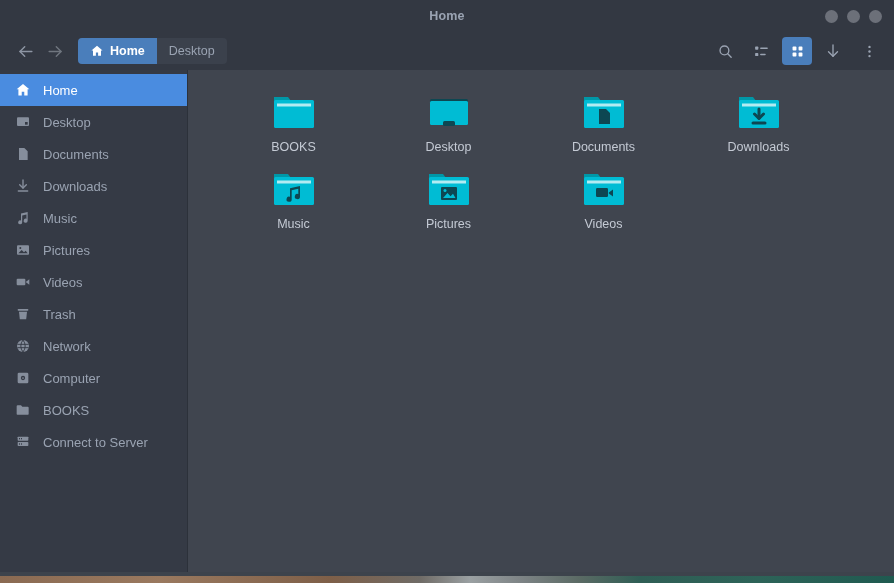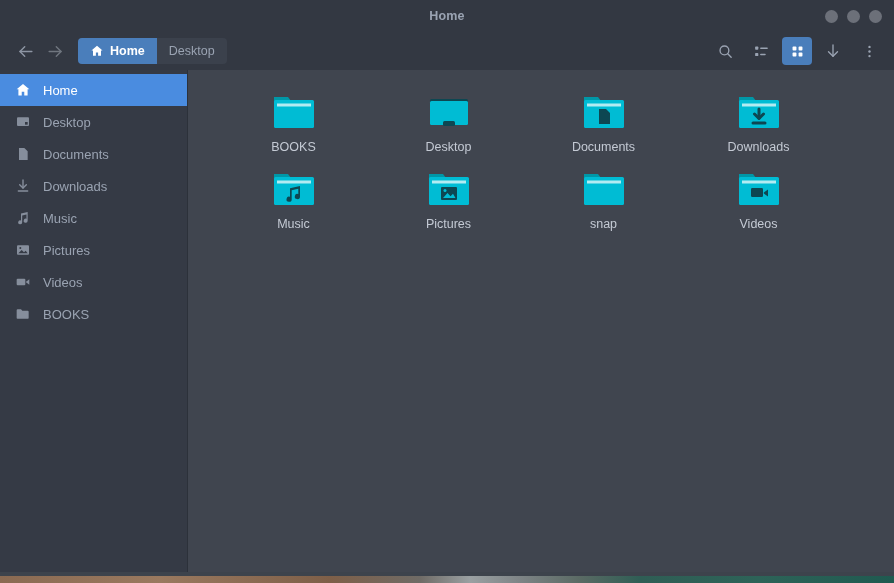--- a/index.html
+++ b/index.html
@@ -348,32 +348,73 @@
       <div class="side-item">
         <span class="side-icon">
           <svg width="16" height="16" viewBox="0 0 24 24" fill="currentColor">
               <rect x="2.5" y="7" width="13" height="10" rx="1.5"></rect>
               <path d="M16.5 11.5 21.5 8v8l-5-3.5z"></path>
             </svg>
         </span>
         <span class="side-label">Videos</span>
       </div>
 
-
-
+      <div class="side-item">
+        <span class="side-icon">
+          <svg width="16" height="16" viewBox="0 0 24 24" fill="currentColor">
+              <rect x="4" y="4.5" width="16" height="2.6" rx="1"></rect>
+              <path d="M6 8.5h12l-1.2 11.5H7.2z"></path>
+            </svg>
+        </span>
+        <span class="side-label">Trash</span>
+      </div>
+
+      <div class="side-item">
+        <span class="side-icon">
+          <svg width="16" height="16" viewBox="0 0 24 24" fill="currentColor">
+              <circle cx="12" cy="12" r="9"></circle>
+              <path d="M12 3a14 14 0 0 0 0 18 14 14 0 0 0 0-18M3.5 9.5h17M3.5 14.5h17" fill="none" stroke="#353a45" stroke-width="1.4"></path>
+            </svg>
+        </span>
+        <span class="side-label">Network</span>
+      </div>
+
+      <div class="side-item">
+        <span class="side-icon">
+          <svg width="16" height="16" viewBox="0 0 24 24" fill="currentColor">
+              <rect x="4" y="4" width="16" height="16" rx="2"></rect>
+              <circle cx="12" cy="12" r="3.2" fill="#353a45"></circle>
+              <circle cx="12" cy="12" r="1.3"></circle>
+            </svg>
+        </span>
+        <span class="side-label">Computer</span>
+      </div>
 
       <div class="side-item">
         <span class="side-icon">
           <svg width="16" height="16" viewBox="0 0 24 24" fill="currentColor">
               <path d="M2.5 6.5a1.5 1.5 0 0 1 1.5-1.5h5l2 2.2h8a1.5 1.5 0 0 1 1.5 1.5V18a1 1 0 0 1-1 1H3.5a1 1 0 0 1-1-1z"></path>
             </svg>
         </span>
         <span class="side-label">BOOKS</span>
       </div>
 
+      <div class="side-item">
+        <span class="side-icon">
+          <svg width="16" height="16" viewBox="0 0 24 24" fill="currentColor">
+              <rect x="4" y="4" width="16" height="6" rx="1"></rect>
+              <rect x="4" y="12" width="16" height="6" rx="1"></rect>
+              <rect x="6" y="6" width="1.5" height="2" fill="#353a45"></rect>
+              <rect x="9" y="6" width="1.5" height="2" fill="#353a45"></rect>
+              <rect x="6" y="14" width="1.5" height="2" fill="#353a45"></rect>
+              <rect x="9" y="14" width="1.5" height="2" fill="#353a45"></rect>
+            </svg>
+        </span>
+        <span class="side-label">Connect to Server</span>
+      </div>
 
     </div>
 
     <div id="files">
 
       <div class="file">
         <div class="file-icon">
           <svg width="48" height="44" viewBox="0 0 48 44">
             <path d="M4 7h14l3 4h-17z" fill="#0097a7"></path>
             <rect x="4" y="10" width="40" height="28" rx="1.5" fill="#00bcd4"></rect>
@@ -442,30 +483,20 @@
             <rect x="7" y="13.5" width="34" height="3" fill="#b2ebf2"></rect>
             <rect x="16" y="20" width="16" height="13" rx="1" fill="#0d4752"></rect>
             <path d="M18 31l4.5-5 3 3.2 2.5-2.5 2.5 4.3z" fill="#00bcd4"></path>
             <circle cx="20" cy="23.5" r="1.5" fill="#00bcd4"></circle>
           </svg>
         </div>
         <div class="file-label">Pictures</div>
       </div>
 
 
-      <div class="file">
-        <div class="file-icon">
-          <svg width="48" height="44" viewBox="0 0 48 44">
-            <path d="M4 7h14l3 4h-17z" fill="#0097a7"></path>
-            <rect x="4" y="10" width="40" height="28" rx="1.5" fill="#00bcd4"></rect>
-            <rect x="7" y="13.5" width="34" height="3" fill="#b2ebf2"></rect>
-          </svg>
-        </div>
-        <div class="file-label">snap</div>
-      </div>
 
 
       <div class="file">
         <div class="file-icon">
           <svg width="48" height="44" viewBox="0 0 48 44">
             <path d="M4 7h14l3 4h-17z" fill="#0097a7"></path>
             <rect x="4" y="10" width="40" height="28" rx="1.5" fill="#00bcd4"></rect>
             <rect x="7" y="13.5" width="34" height="3" fill="#b2ebf2"></rect>
             <rect x="16" y="21" width="12" height="9" rx="1.2" fill="#0d4752"></rect>
             <path d="M28.8 25.5 33 22.5v7l-4.2-3z" fill="#0d4752"></path>

